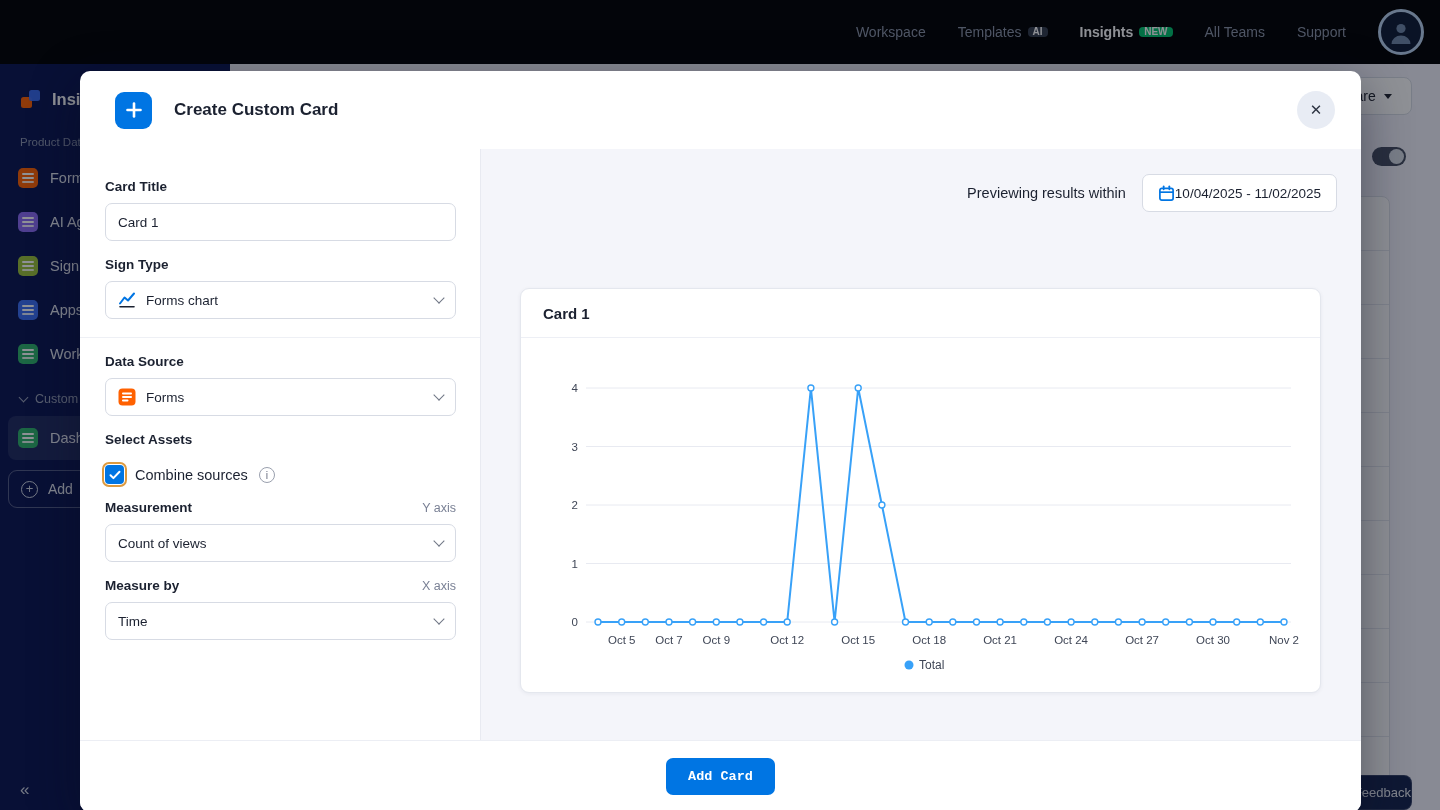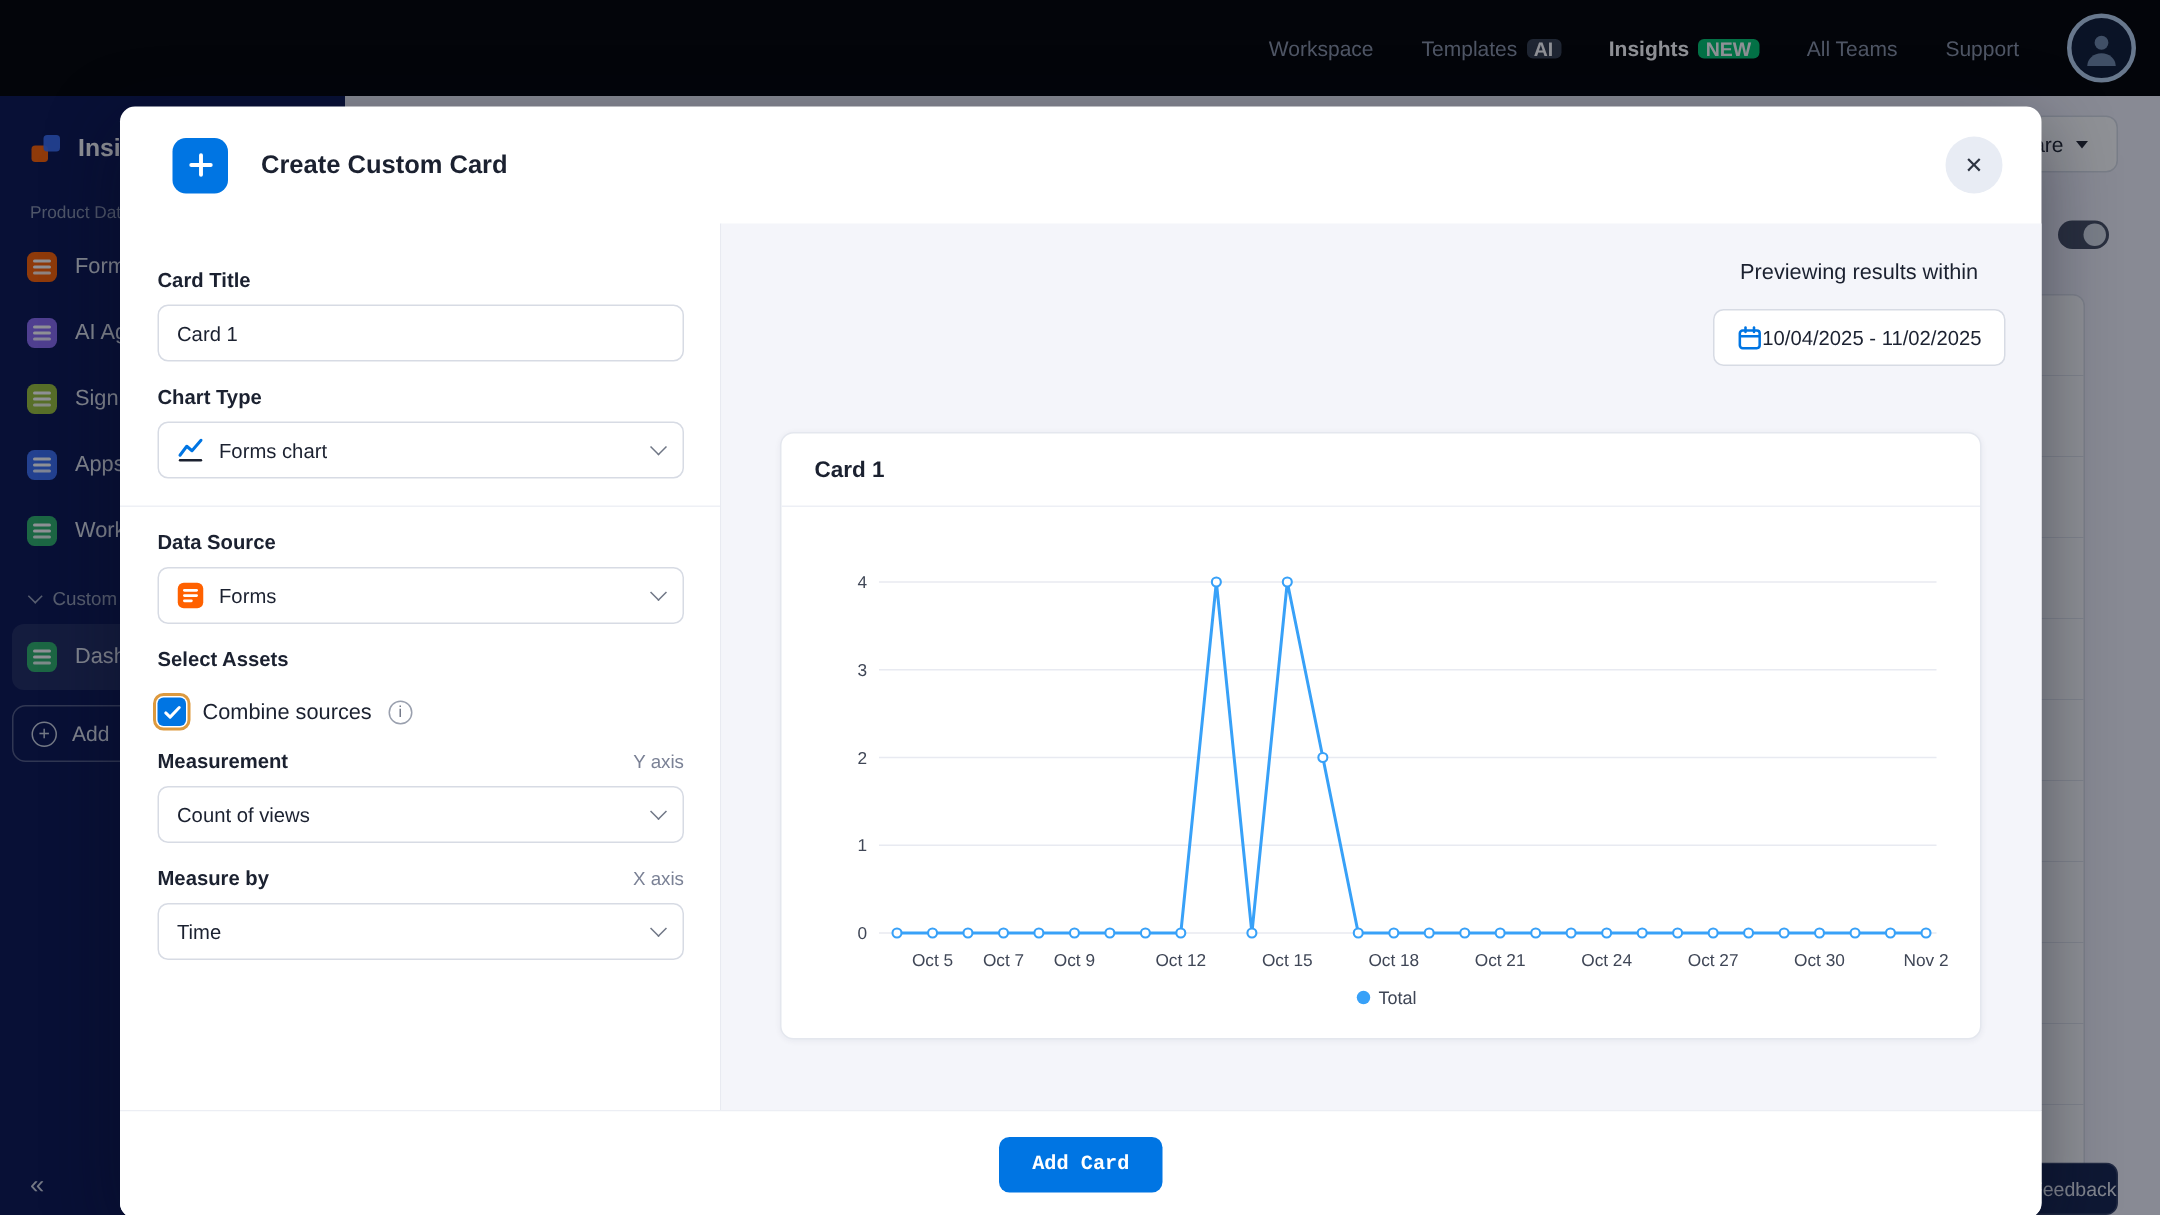--- a/index.html
+++ b/index.html
@@ -6,21 +6,21 @@
   html,body { width:1440px; height:810px; font-family:"Liberation Sans", sans-serif; }
   .stage { position:relative; width:1440px; height:810px; overflow:hidden; background:#f3f4f9; }
 
   
   .topbar { position:absolute; left:0; top:0; width:1440px; height:64px; background:#000000; z-index:1; }
   .logo-box { position:absolute; left:8px; top:8px; width:140px; height:48px; background:#1d2532; border-radius:10px; display:flex; align-items:center; gap:9px; padding:0 13px; }
   .logo-text { color:#fff; font-weight:bold; font-size:19px; letter-spacing:1px; }
   .topnav-right { position:absolute; right:16px; top:0; height:64px; display:flex; align-items:center; gap:32px; }
   .nav-item { display:flex; align-items:center; gap:6px; color:#8b94a7; font-size:14px; cursor:pointer; white-space:nowrap; }
   .nav-item.active { color:#ffffff; font-weight:bold; }
-  .nav-badge { font-size:13px; font-weight:bold; padding:0 5px; border-radius:4px; line-height:1; }
+  .nav-badge { font-size:10px; font-weight:bold; padding:0 5px; border-radius:4px; line-height:1; }
   .badge-dark { background:#343c4c; color:#fff; }
   .badge-green { background:#00c56e; color:#fff; }
   .avatar { width:46px; height:46px; border-radius:50%; background:#0e1a33; border:3px solid #b9d2ee; display:flex; align-items:center; justify-content:center; overflow:hidden; }
 
   .sidebar { position:absolute; left:0; top:64px; bottom:0; width:230px; background:#0a1551; z-index:1; padding-top:18px; }
   .side-app-title { display:flex; align-items:center; gap:10px; padding:6px 20px 16px; color:#fff; font-size:16.5px; font-weight:bold; }
   .side-section { padding:10px 20px 8px; color:#8b94ad; font-size:11.5px; }
   .side-item { display:flex; align-items:center; gap:12px; height:44px; padding:0 18px; color:#e8ebf3; font-size:14.5px; cursor:pointer; }
   .side-item.active { background:rgba(255,255,255,0.09); border-radius:8px; margin:0 8px; padding:0 10px; }
   .sq-icon { position:relative; width:20px; height:20px; border-radius:5px; flex:0 0 auto; }
@@ -57,21 +57,21 @@
   .text-input { width:100%; height:38px; border:1px solid #d7dbe4; border-radius:7px; padding:0 12px; font-size:13.5px; color:#1b2130; font-family:inherit; background:#fff; }
   .dropdown { width:100%; height:38px; border:1px solid #d7dbe4; border-radius:7px; padding:0 12px; display:flex; align-items:center; gap:10px; font-size:13.5px; color:#1b2130; background:#fff; cursor:pointer; }
   .dropdown .chev { margin-left:auto; width:8px; height:8px; border-right:1.8px solid #6f7685; border-bottom:1.8px solid #6f7685; transform:rotate(45deg); margin-top:-4px; }
   .sep { height:1px; background:#eef0f5; margin:18px -24px 0 -25px; }
   .checkbox-row { display:flex; align-items:center; gap:11px; margin-top:18px; }
   .checkbox { width:19px; height:19px; border-radius:4px; background:#0075e3; outline:2px solid #dd9a3f; outline-offset:1px; display:flex; align-items:center; justify-content:center; cursor:pointer; }
   .checkbox-label { font-size:14.5px; color:#1b2130; }
   .info-icon { width:16px; height:16px; border:1.4px solid #9aa0ae; border-radius:50%; color:#6d7384; font-size:10.5px; display:flex; align-items:center; justify-content:center; font-style:normal; }
 
   .preview-col { flex:1 1 auto; background:#f4f5fa; position:relative; }
-  .preview-top { position:absolute; top:25px; right:24px; display:flex; align-items:center; gap:16px;flex-direction:column; }
+  .preview-top { position:absolute; top:25px; right:24px; display:flex; align-items:center; gap:16px; }
   .preview-label { font-size:14.5px; color:#1b2130; }
   .date-btn { height:38px; background:#fff; border:1px solid #d7dbe4; border-radius:7px; display:flex; align-items:center; padding:0 15px; font-size:13.5px; color:#1b2130; cursor:pointer; font-family:inherit; }
   .preview-card { position:absolute; left:39px; top:139px; width:801px; height:405px; background:#fff; border:1px solid #e4e7ee; border-radius:9px; box-shadow:0 1px 4px rgba(20,30,60,0.06); }
   .card-head { height:49px; display:flex; align-items:center; padding:0 22px; border-bottom:1px solid #edeff5; font-weight:bold; font-size:15px; color:#1b2130; }
   .chart-wrap { padding:6px 20px 0; }
 
   .modal-footer { height:72px; flex:0 0 auto; border-top:1px solid #eceef4; background:#fff; border-radius:0 0 10px 10px; display:flex; align-items:center; justify-content:center; padding:0 30px;font-family:Liberation Mono, monospace; }
   .add-card-btn { background:#0075e3; color:#fff; font-weight:bold; font-size:13.5px; padding:11px 22px; border-radius:7px; border:none; cursor:pointer; font-family:inherit; }
 </style>
 </head>
@@ -194,21 +194,21 @@
       </button>
     </div>
 
     <div class="modal-body">
 
       <div class="form-col">
 
         <div class="field-label">Card Title</div>
         <input class="text-input" value="Card 1" style="">
 
-        <div class="field-label">Chart Type</div>
+        <div class="field-label">Sign Type</div>
         <div class="dropdown">
           <svg width="18" height="18" viewBox="0 0 18 18">
             <polyline points="2,12.5 6.5,6.5 10,9.5 16,2.5" fill="none" stroke="#0075e3" stroke-width="2" stroke-linecap="round" stroke-linejoin="round"></polyline>
             <line x1="2" y1="15.8" x2="16" y2="15.8" stroke="#1b2130" stroke-width="1.6" stroke-linecap="round"></line>
           </svg>
           <span>Forms chart</span>
           <span class="chev"></span>
         </div>
 
         <div class="sep"></div>

